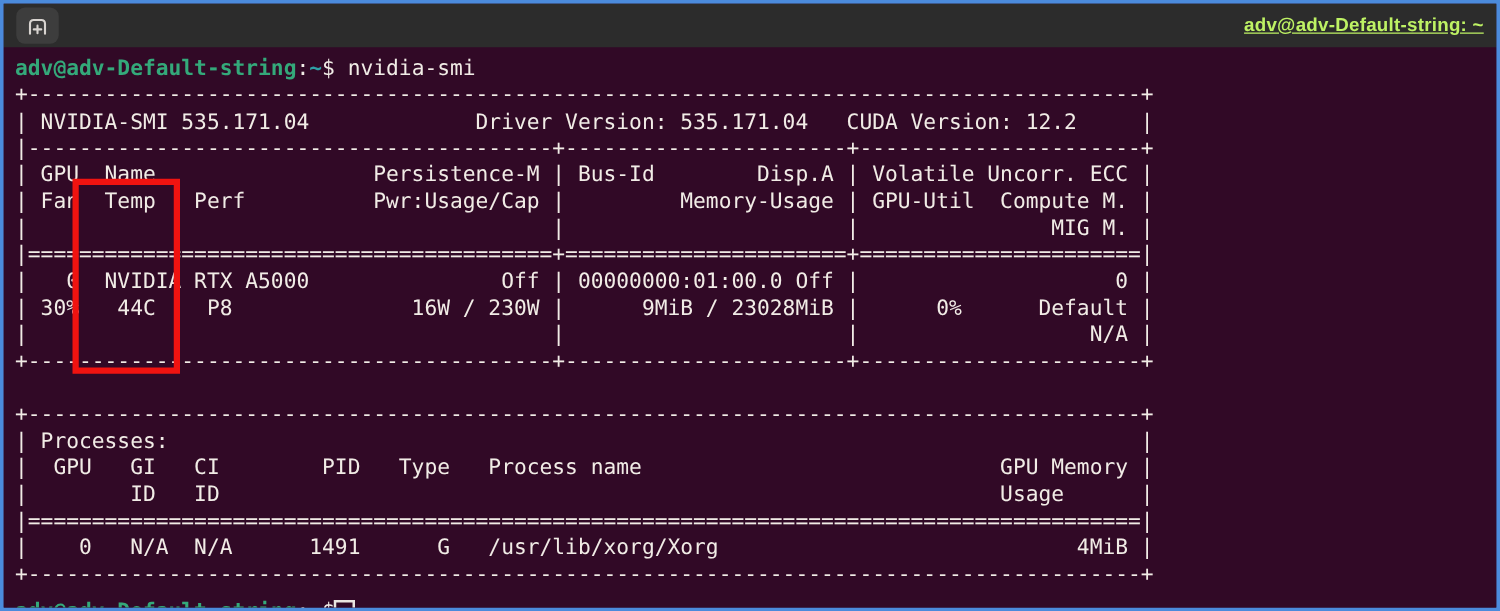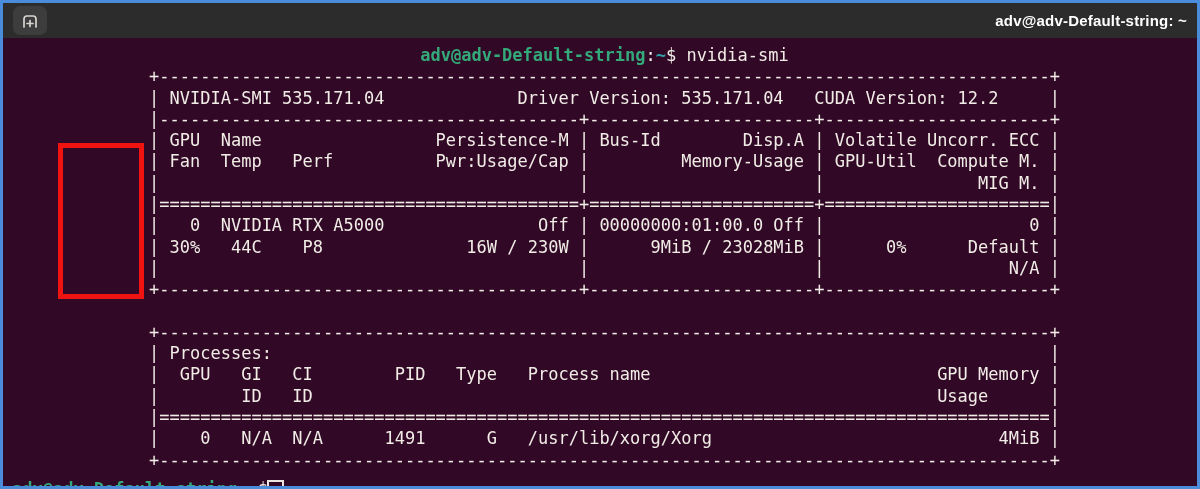--- a/index.html
+++ b/index.html
@@ -22,41 +22,42 @@
     margin-left: 10px;
     background: #3d3d3d;
     border-radius: 7px;
     display: flex; align-items: center; justify-content: center;
     cursor: pointer;
   }
   .win-title {
     position: absolute;
     right: 10px; top: 0; height: 35px;
     display: flex; align-items: center;
-    color: #ffffff;
+    color: #bef264;
     font: bold 15px "Liberation Sans", sans-serif;
     letter-spacing: 0.2px;
+    text-decoration: underline;
   }
   .terminal {
     position: relative;
     width: 1194px;
     height: 448px;
     background: #310926;
     overflow: hidden;
   }
   .term-text {
     margin: 0;
     padding: 7px 0 0 9px;
     font-family: "DejaVu Sans Mono", monospace;
     font-size: 17px;
     line-height: 21.3px;
     white-space: pre;
     color: #f1ece6;
   }
-  .term-text div { white-space: pre; text-align: center; }
+  .term-text div { white-space: pre; }
   .c-green { color: #34a97a; font-weight: bold; }
   .c-teal  { color: #2fa0a6; font-weight: bold; }
   .highlight-box {
     position: absolute;
     left: 55px; top: 105px;
     width: 86px; height: 156px;
     border: 5px solid #f01310;
     pointer-events: none;
   }
   .bottom-prompt {

